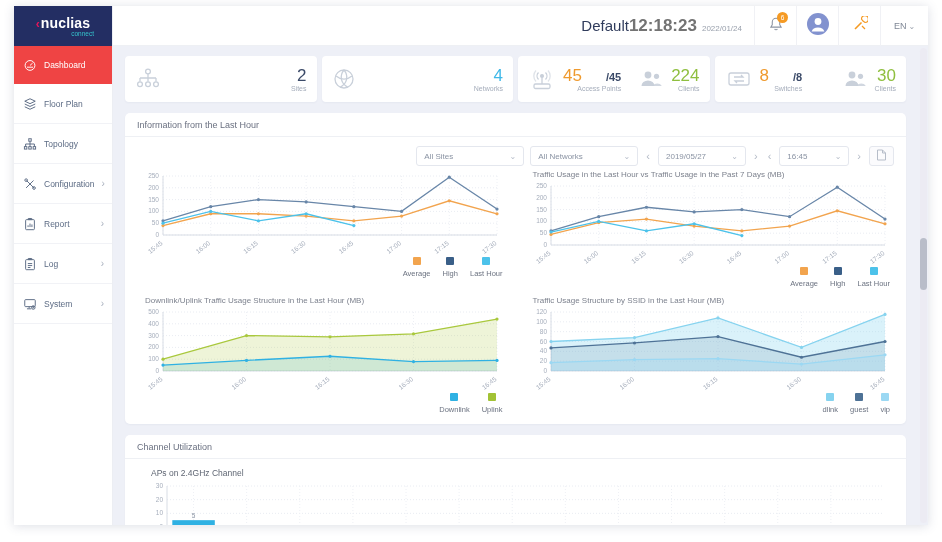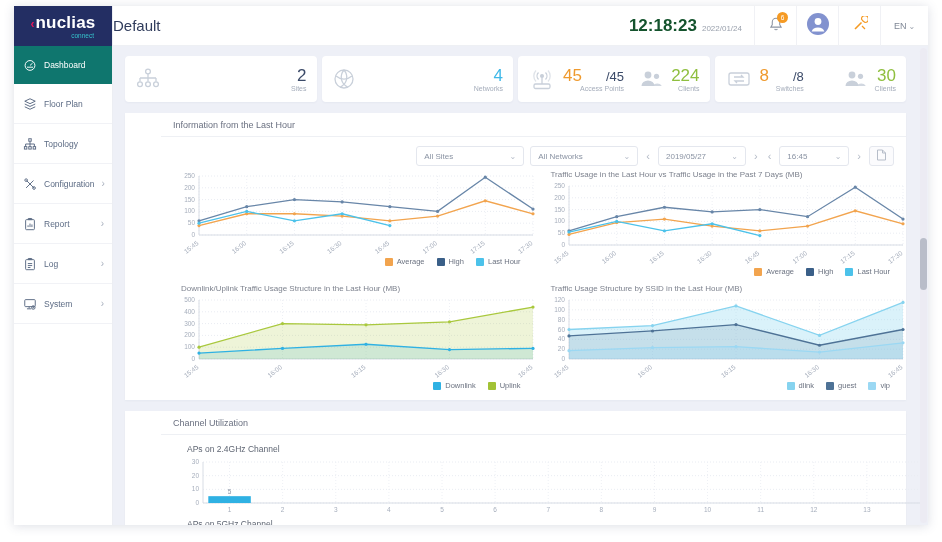--- a/index.html
+++ b/index.html
@@ -5,81 +5,81 @@
   * { box-sizing: border-box; margin: 0; padding: 0; }
   html,body { width: 942px; height: 542px; background: #fff; font-family: "Liberation Sans", sans-serif; overflow: hidden; }
   .app { position: absolute; left: 14px; top: 6px; width: 914px; height: 519px; background: #fff;
          box-shadow: 0 1px 10px rgba(60,70,110,.18); display: flex; overflow: hidden; }
 
   
   .sidebar { width: 99px; background: #fff; border-right: 1px solid #eceef3; flex: none; }
   .logo { height: 40px; background: #232e63; display: flex; flex-direction: column; justify-content: center; padding: 0 10px; }
   .logo-row { display: flex; align-items: baseline; gap: 1px; justify-content: center; }
   .logo-chev { color: #e9155b; font-size: 12px; font-weight: bold; }
-  .logo-brand { color: #fff; font-size: 17px; font-weight: bold; letter-spacing: .2px; }
+  .logo-brand { color: #fff; font-size: 14px; font-weight: bold; letter-spacing: .2px; }
   .logo-sub { color: #35c3cc; font-size: 6.5px; text-align: right; padding-right: 8px; margin-top: -1px; }
   .nav-item { height: 40px; display: flex; align-items: center; gap: 7px; padding: 0 8px; border-bottom: 1px solid #f1f2f6;
               color: #5c6b84; font-size: 8.5px; cursor: pointer; position: relative; }
-  .nav-item.active { background: #0f766e; color: #fff; border-bottom: none; height: 38px; }
+  .nav-item.active { background: #ef4444; color: #fff; border-bottom: none; height: 38px; }
   .nav-icon { width: 15px; height: 15px; flex: none; display: flex; align-items: center; justify-content: center; }
   .nav-icon svg { width: 14px; height: 14px; stroke: currentColor; fill: none; stroke-width: 1.1; }
   .nav-label { flex: 1; }
   .nav-chev::before { content: "›"; color: #aab2bf; font-size: 10px; }
 
   
   .main { flex: 1; display: flex; flex-direction: column; position: relative; overflow: hidden; }
   .topbar { height: 40px; background: #fff; border-bottom: 1px solid #eef0f4; display: flex; align-items: center; flex: none; }
-  .page-title { font-size: 15px; color: #303c5c; flex: 1; }
+  .page-title { font-size: 15px; color: #303c5c; flex: 1; text-align: right; }
   .clock { display: flex; align-items: baseline; gap: 5px; margin-right: 12px; }
-  .clock-time { font-size: 17px; font-weight: 600; color: #14532d; }
+  .clock-time { font-size: 17px; font-weight: 600; color: #737373; }
   .clock-date { font-size: 8px; color: #9aa1ad; }
   .hcell { height: 40px; width: 42px; border-left: 1px solid #f0f1f5; display: flex; align-items: center; justify-content: center; cursor: pointer; position: relative; }
   .hcell.lang { width: 48px; font-size: 9px; color: #7f8795; gap: 2px; }
   .lang-chev::before { content: "⌄"; font-size: 8px; color: #9aa1ad; }
   .badge { position: absolute; top: 6px; right: 8px; min-width: 11px; height: 11px; border-radius: 6px; background: #f59a23;
            color: #fff; font-size: 6.5px; display: flex; align-items: center; justify-content: center; padding: 0 2px; }
 
   .content { flex: 1; background: #eef0f7; padding: 10px 22px 0 12px; overflow: hidden; }
 
   
   .cards { display: flex; gap: 5px; }
   .card { flex: 1; background: #fff; border-radius: 4px; height: 46px; padding: 6px 10px; display: flex; align-items: center;
           justify-content: space-between; box-shadow: 0 1px 2px rgba(80,90,120,.05); }
   .stat { display: flex; align-items: center; gap: 7px; }
   .card.single { }
   .card.single .stat { flex: 1; justify-content: space-between; }
   .stat-icon svg { display: block; }
   .numblock { display: flex; flex-direction: column; align-items: flex-end; }
   .numrow { display: flex; align-items: baseline; line-height: 1; }
   .num { font-size: 17px; font-weight: 500; }
-  .num-total { font-size: 13px; color: #3b4a68; font-weight: 400; padding-left: 24px; }
+  .num-total { font-size: 11px; color: #3b4a68; font-weight: 700; padding-left: 24px; }
   .stat-label { font-size: 7px; color: #a5adbb; margin-top: 1px; }
   .c-navy { color: #3b4a68; } .c-cyan { color: #3fb8e8; } .c-orange { color: #ef9a2e; } .c-green { color: #8fbf3f; }
 
   
-  .panel { background: #fff; border-radius: 0; margin-top: 11px; box-shadow: 0 1px 2px rgba(80,90,120,.05); padding-left: 36px; }
+  .panel { background: #fff; border-radius: 5px; margin-top: 11px; box-shadow: 0 1px 2px rgba(80,90,120,.05); }
   .panel-title { font-size: 9px; color: #6a7080; padding: 7px 12px 6px; border-bottom: 1px solid #eef0f4; }
   .panel-body { padding: 5px 12px 10px; }
 
   .filter-row { display: flex; justify-content: flex-end; align-items: center; gap: 6px; margin: 4px 0 4px; }
   .sel { height: 20px; border: 1px solid #e4e7ee; border-radius: 3px; background: #fff; display: flex; align-items: center;
          justify-content: space-between; padding: 0 7px; font-size: 8px; color: #8a93a3; cursor: pointer; }
   .sel::after { content: "⌄"; color: #b6bdc9; font-size: 8px; margin-left: 6px; }
   .sel.site { width: 108px; } .sel.network { width: 108px; } .sel.date { width: 88px; } .sel.time { width: 70px; }
   .stepper { color: #b3bac6; font-size: 11px; cursor: pointer; padding: 0 2px; line-height: 1; }
   .stepper.prev::before { content: "‹"; } .stepper.next::before { content: "›"; }
   .export-btn { width: 25px; height: 20px; border: 1px solid #e4e7ee; border-radius: 3px; background: #fbfbfd;
                 display: flex; align-items: center; justify-content: center; cursor: pointer; }
 
   .charts-grid { display: grid; grid-template-columns: 1fr 1fr; column-gap: 18px; row-gap: 8px; margin-top: 2px; }
   .chart-block { min-width: 0; }
   .ctitle { font-size: 8px; color: #7d828e; margin: 0 0 1px 8px; }
   .chart-box svg { display: block; }
   .legend { display: flex; justify-content: flex-end; gap: 12px; font-size: 7.5px; color: #6b7280; margin-top: 1px; padding-right: 4px; }
-  .lg-item { display: flex; align-items: flex-end; gap: 4px; }
+  .lg-item { display: flex; align-items: center; gap: 4px; flex-direction: column; }
   .sw { width: 8px; height: 8px; border-radius: 1px; display: inline-block; }
 
   .chan-body { padding: 6px 16px 0; }
   .chan-sub { font-size: 8.5px; color: #5f6673; margin: 3px 0 2px 10px; }
 
   
   .scroll-track { position: absolute; right: 1px; top: 42px; bottom: 2px; width: 7px; background: #ecebf3; border-radius: 4px; }
   .scroll-thumb { position: absolute; top: 40%; left: 0; width: 7px; height: 52px; background: #b9bdc9; border-radius: 4px; cursor: pointer; }
 </style>
 </head>

